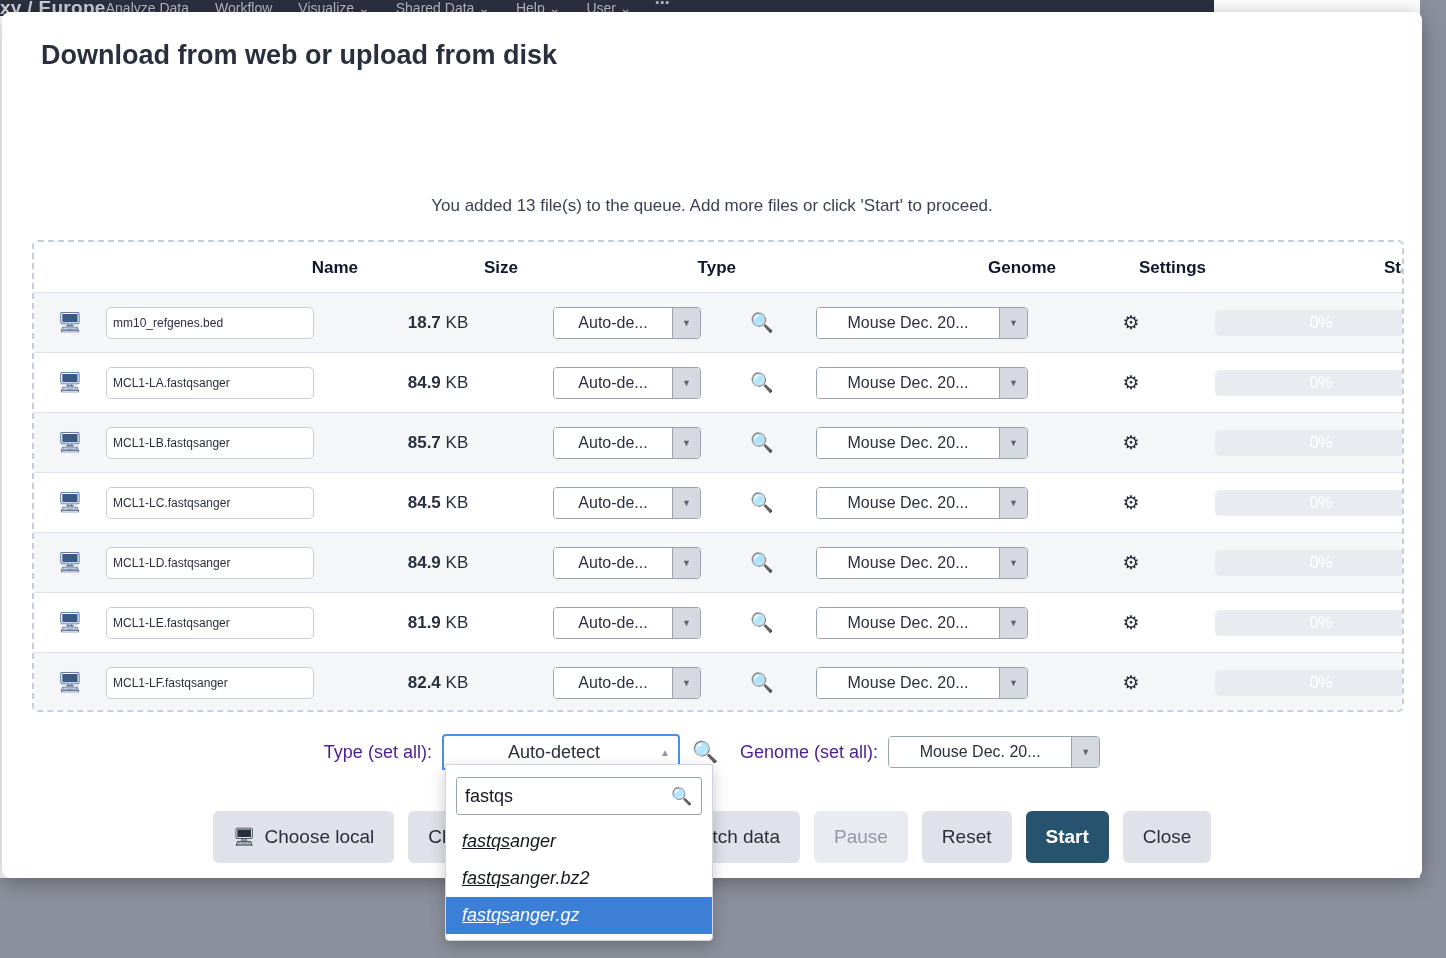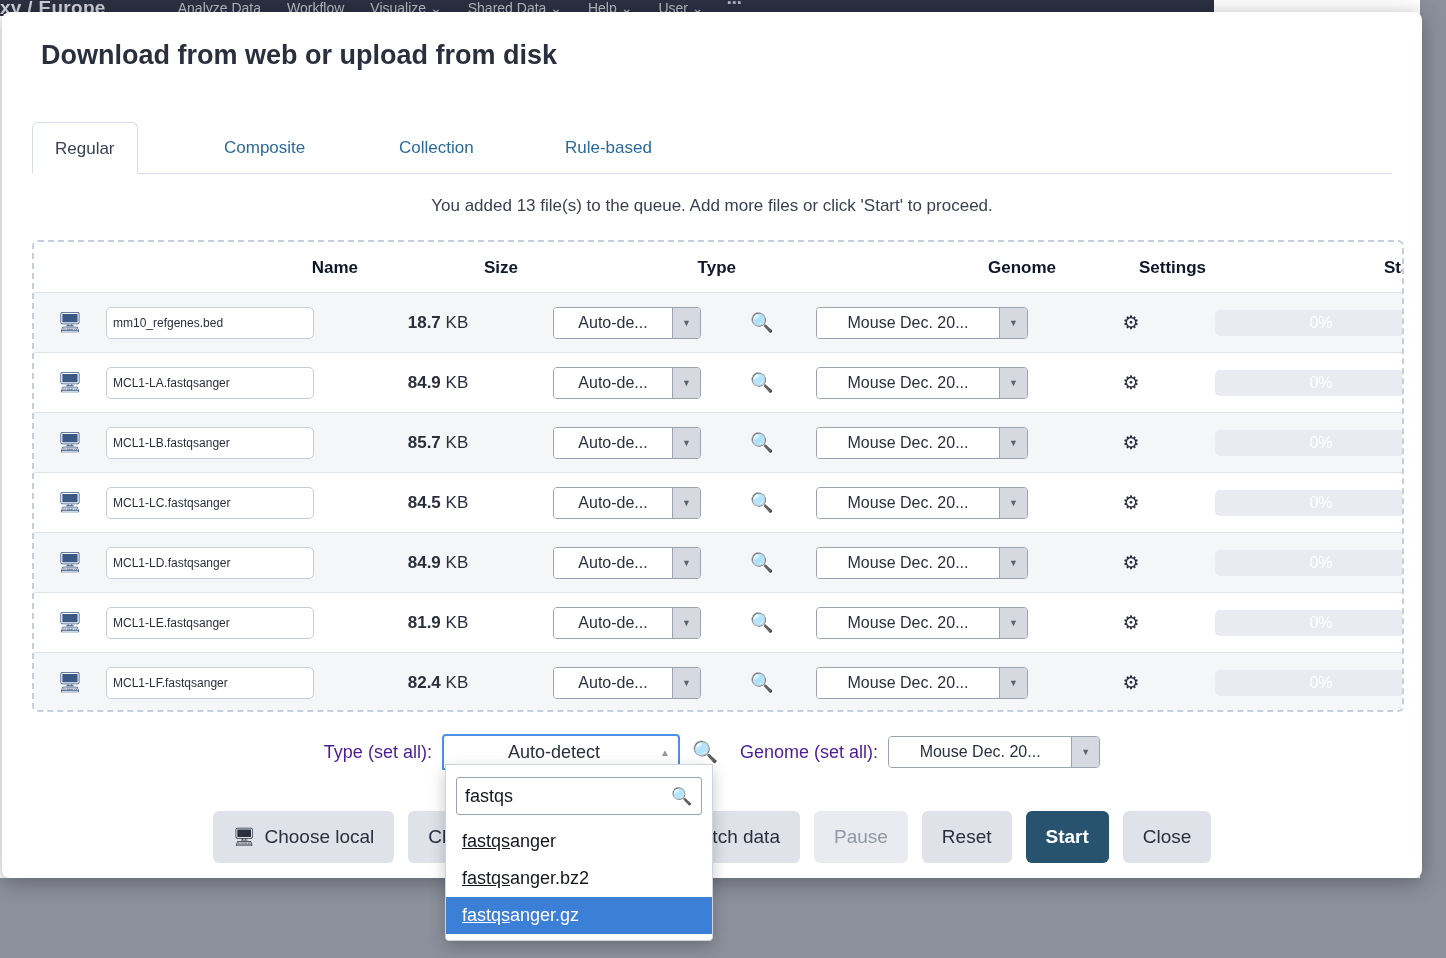--- a/index.html
+++ b/index.html
@@ -12,21 +12,21 @@
 
   
   #bg-page { position: absolute; inset: 0; background: #ffffff; }
   #bg-topnav {
     position: absolute; top: 0; left: 0; width: 1214px; height: 16px;
     background: #2c3143; color: #b9bcc6;
     font-size: 15px; font-weight: bold;
     display: flex; align-items: center; overflow: hidden;
   }
   #bg-topnav .brand { padding-left: 0px; font-size: 19px; color: #cfd2d9; letter-spacing: .3px; }
-  #bg-topnav .navitems { margin-left: 72px; display: flex; gap: 26px; font-size: 14px; font-weight: normal; }
+  #bg-topnav .navitems { display: flex; gap: 26px; font-size: 14px; font-weight: normal; }
   #bg-topnav .navitems span { white-space: nowrap; }
   #bg-topnav .grid-ico { margin-left: 24px; letter-spacing: 1px; font-size: 11px; line-height: 1; }
   #bg-green {
     position: absolute; top: 0; left: 1433px; width: 13px; height: 12px; background: #4f9c6e;
   }
   #bg-right-col {
     position: absolute; top: 16px; right: 0; width: 22px; bottom: 0;
     background: #9599a4;
   }
   #bg-right-col .seg1 { position:absolute; top:0; left:0; right:0; height:22px; background:#2c3143; }
@@ -205,20 +205,21 @@
   .dd-search {
     margin: 6px 10px 8px; height: 38px;
     border: 1px solid #9ba2b0; border-radius: 3px;
     display: flex; align-items: center; padding: 0 8px; background: #fff;
   }
   .dd-search .txt { flex: 1; font-size: 18px; color: #14171f; }
   .dd-search .ico { color: #9096a4; font-size: 17px; }
   .dd-opt {
     padding: 8px 16px; font-size: 18px; color: #14171f; cursor: pointer;
     white-space: nowrap;
+    font-style: italic;
   }
   .dd-opt.selected { background: #3c7fd6; color: #fff; }
   .dd-opt u { text-decoration: underline; }
 
   
   .actions {
     position: absolute; left: 0; right: 0; top: 798px; height: 54px;
     display: flex; align-items: center; justify-content: center; gap: 14px;
   }
   .btn {
@@ -271,26 +272,20 @@
   </div>
 </div>
 
 <div id="backdrop"></div>
 <div id="backdrop-side"></div>
 
 <div id="modal">
 
   <div class="modal-title">Download from web or upload from disk</div>
 
-  <div class="tabs">
-    <div class="tab active" style="left:0">Regular</div>
-    <div class="tab" style="left:170px">Composite</div>
-    <div class="tab" style="left:345px">Collection</div>
-    <div class="tab" style="left:511px">Rule-based</div>
-  </div>
 
   <div class="queue-msg">You added 13 file(s) to the queue. Add more files or click 'Start' to proceed.</div>
 
   <div class="file-area">
     <table class="ftable">
       <colgroup>
         <col class="col-ico">
           <col class="col-name">
           <col class="col-size">
           <col class="col-type">

